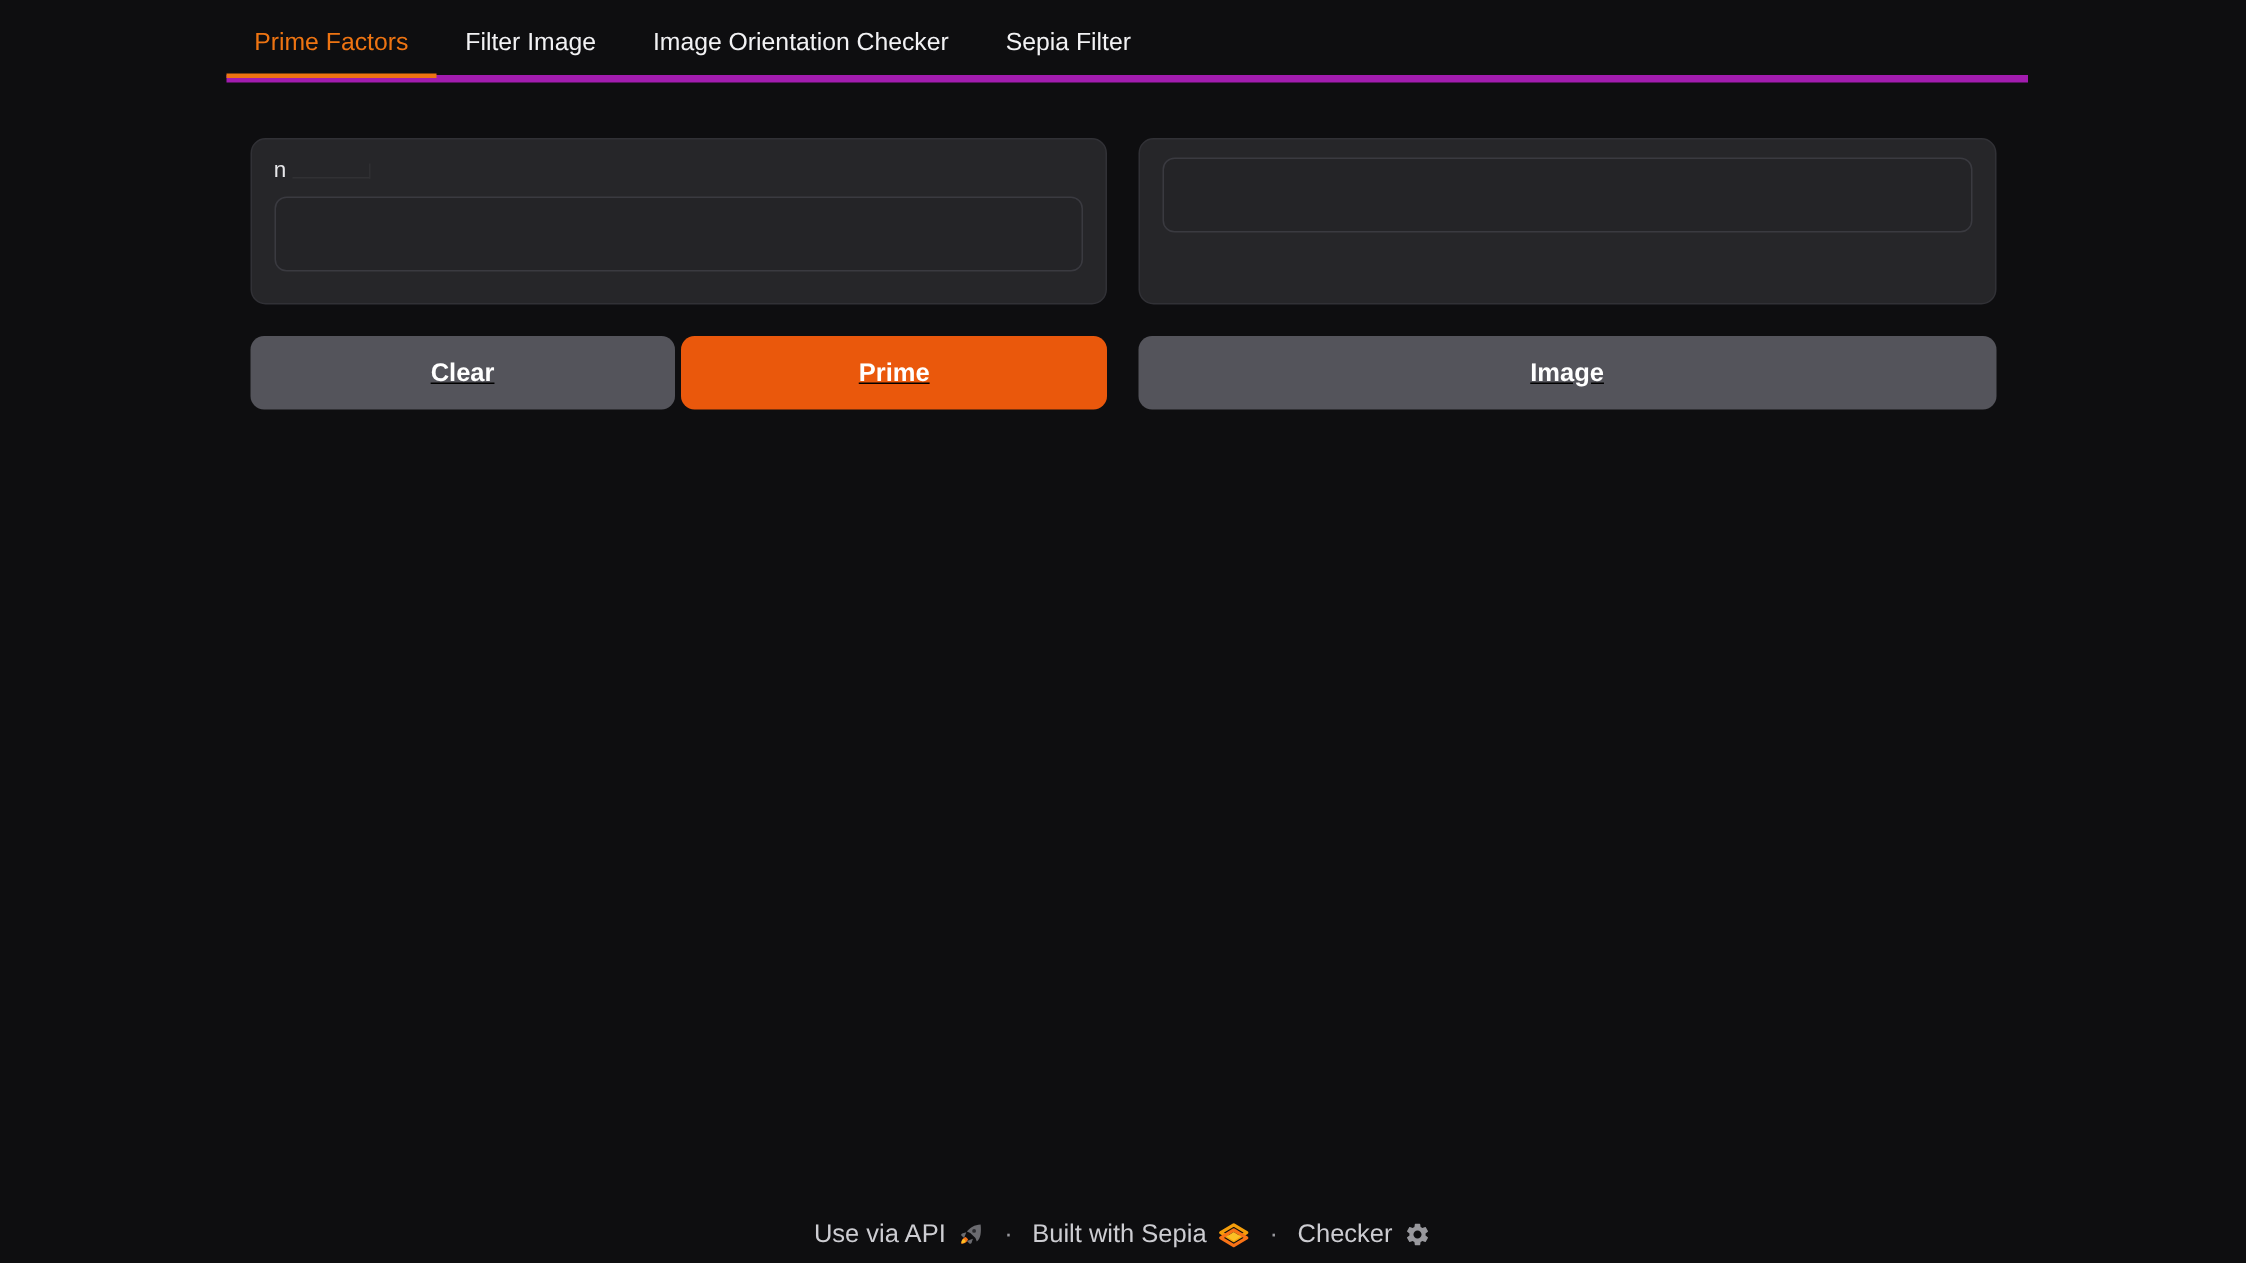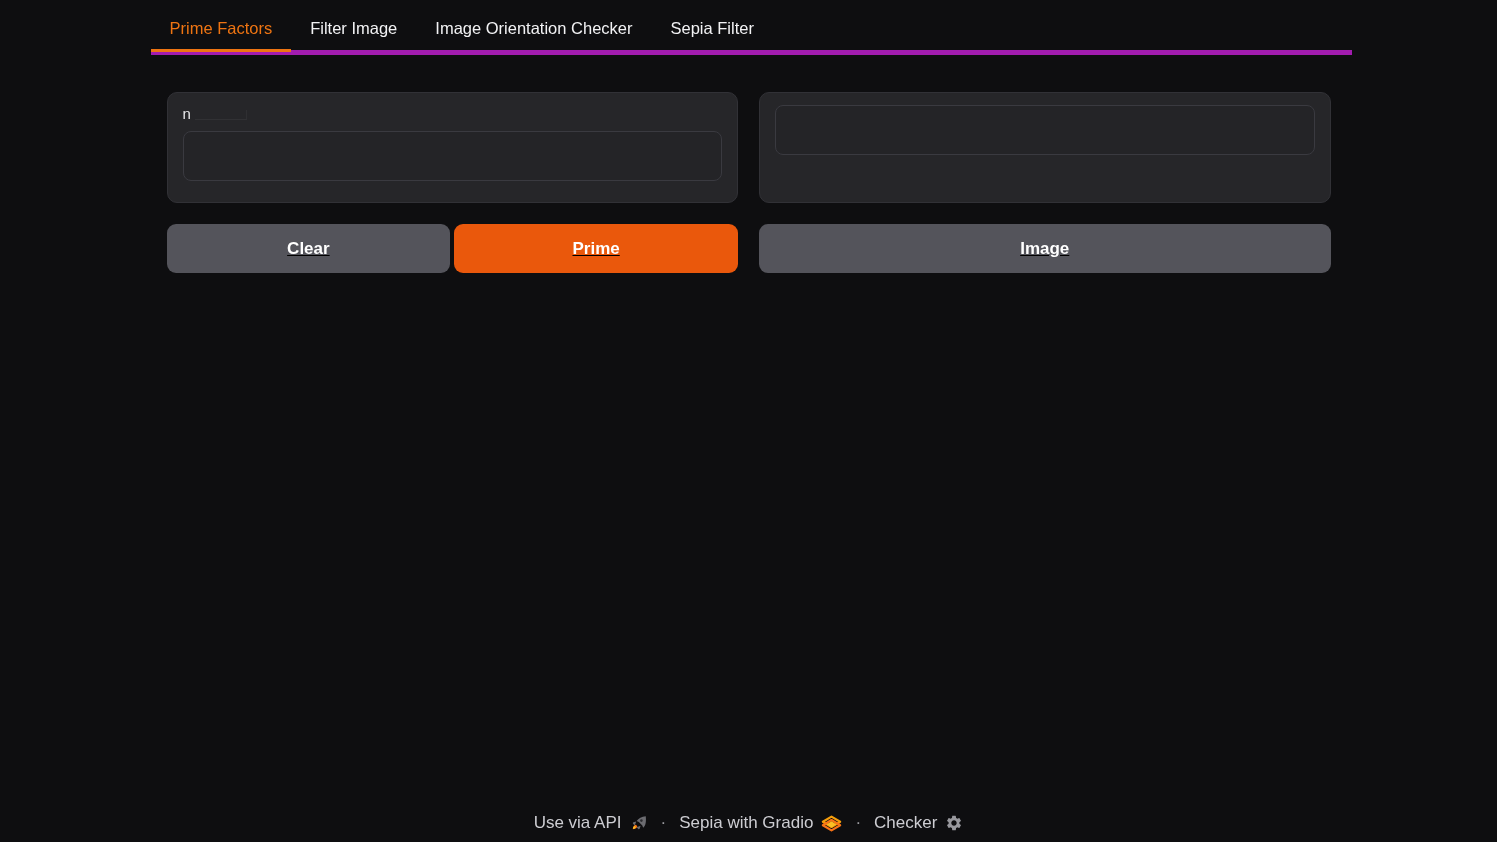--- a/index.html
+++ b/index.html
@@ -181,21 +181,21 @@
         <path d="M21 3c-5.5.3-9.6 2.8-12.2 6.4l3 1.2 4.6 4.6 1.2 3C21.2 15.6 21.7 9.5 21 3z" fill="#6b6b70"></path>
         <circle cx="15.2" cy="8.8" r="1.7" fill="#2c2c30"></circle>
         <path d="M8.3 9.9 4.6 11c-.9.3-1.2 1.4-.5 2l2.2 2.2 2-5.3zM14.1 15.7 13 19.4c-.3.9-1.4 1.2-2 .5l-2.2-2.2 5.3-2z" fill="#6b6b70"></path>
         <path d="M7.8 14.2c-1.6.3-3.1 1.9-3.6 3.4-.5 1.4-.4 2.6-.4 2.6s1.2.1 2.6-.4c1.5-.5 3.1-2 3.4-3.6z" fill="#f97316"></path>
         <path d="M6.1 16.1c-.8.2-1.6 1-1.9 1.8-.3.7-.2 1.9-.2 1.9s1.2.1 1.9-.2c.8-.3 1.6-1.1 1.8-1.9z" fill="#fbbf24"></path>
       </svg>
     </span>
   </a>
   <span class="dot">·</span>
   <a class="link">
-    <span>Sepia with Gradio</span>
+    <span>Built with Sepia</span>
     <span class="icon">
       <svg width="21" height="19" viewBox="0 0 24 22">
         <path d="M12 3 2 9l10 6 10-6z" fill="none" stroke="#f59e0b" stroke-width="2.6" stroke-linejoin="round"></path>
         <path d="M12 7 2 13l10 6 10-6z" fill="none" stroke="#f97316" stroke-width="2.6" stroke-linejoin="round"></path>
         <path d="M12 8.5 6.5 12l5.5 3.5 5.5-3.5z" fill="#fbbf24"></path>
       </svg>
     </span>
   </a>
   <span class="dot">·</span>
   <a class="link">

